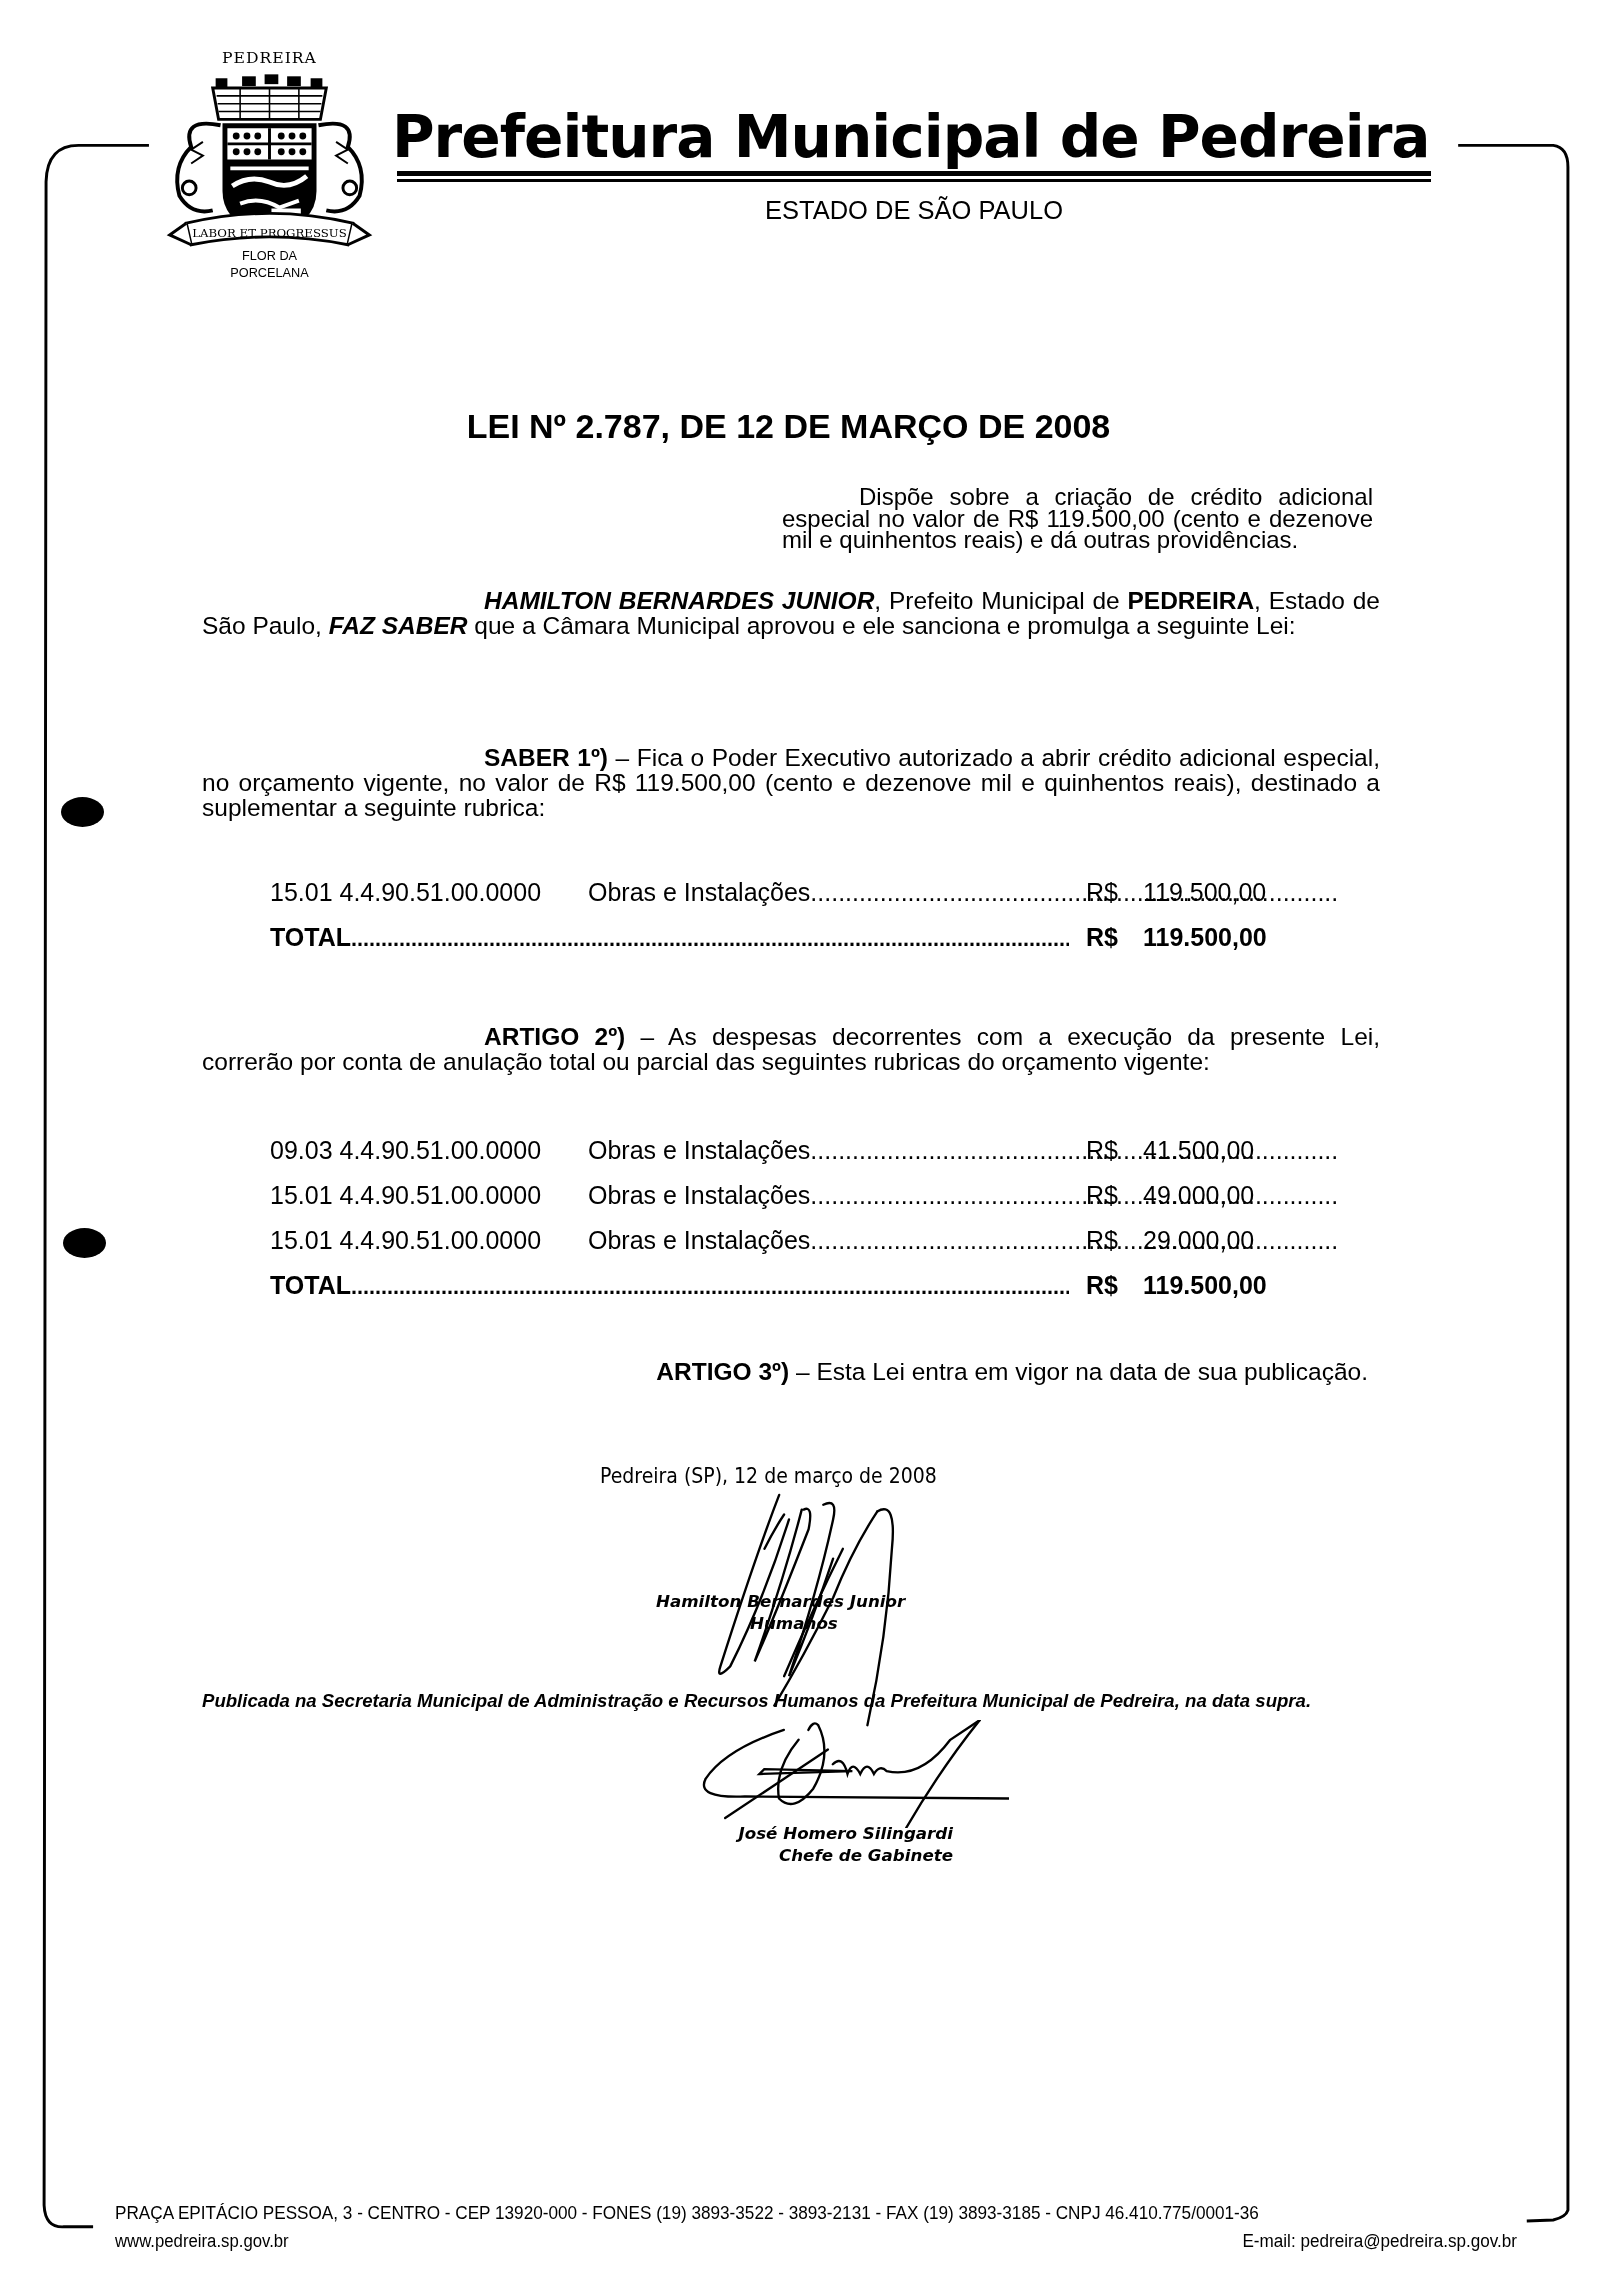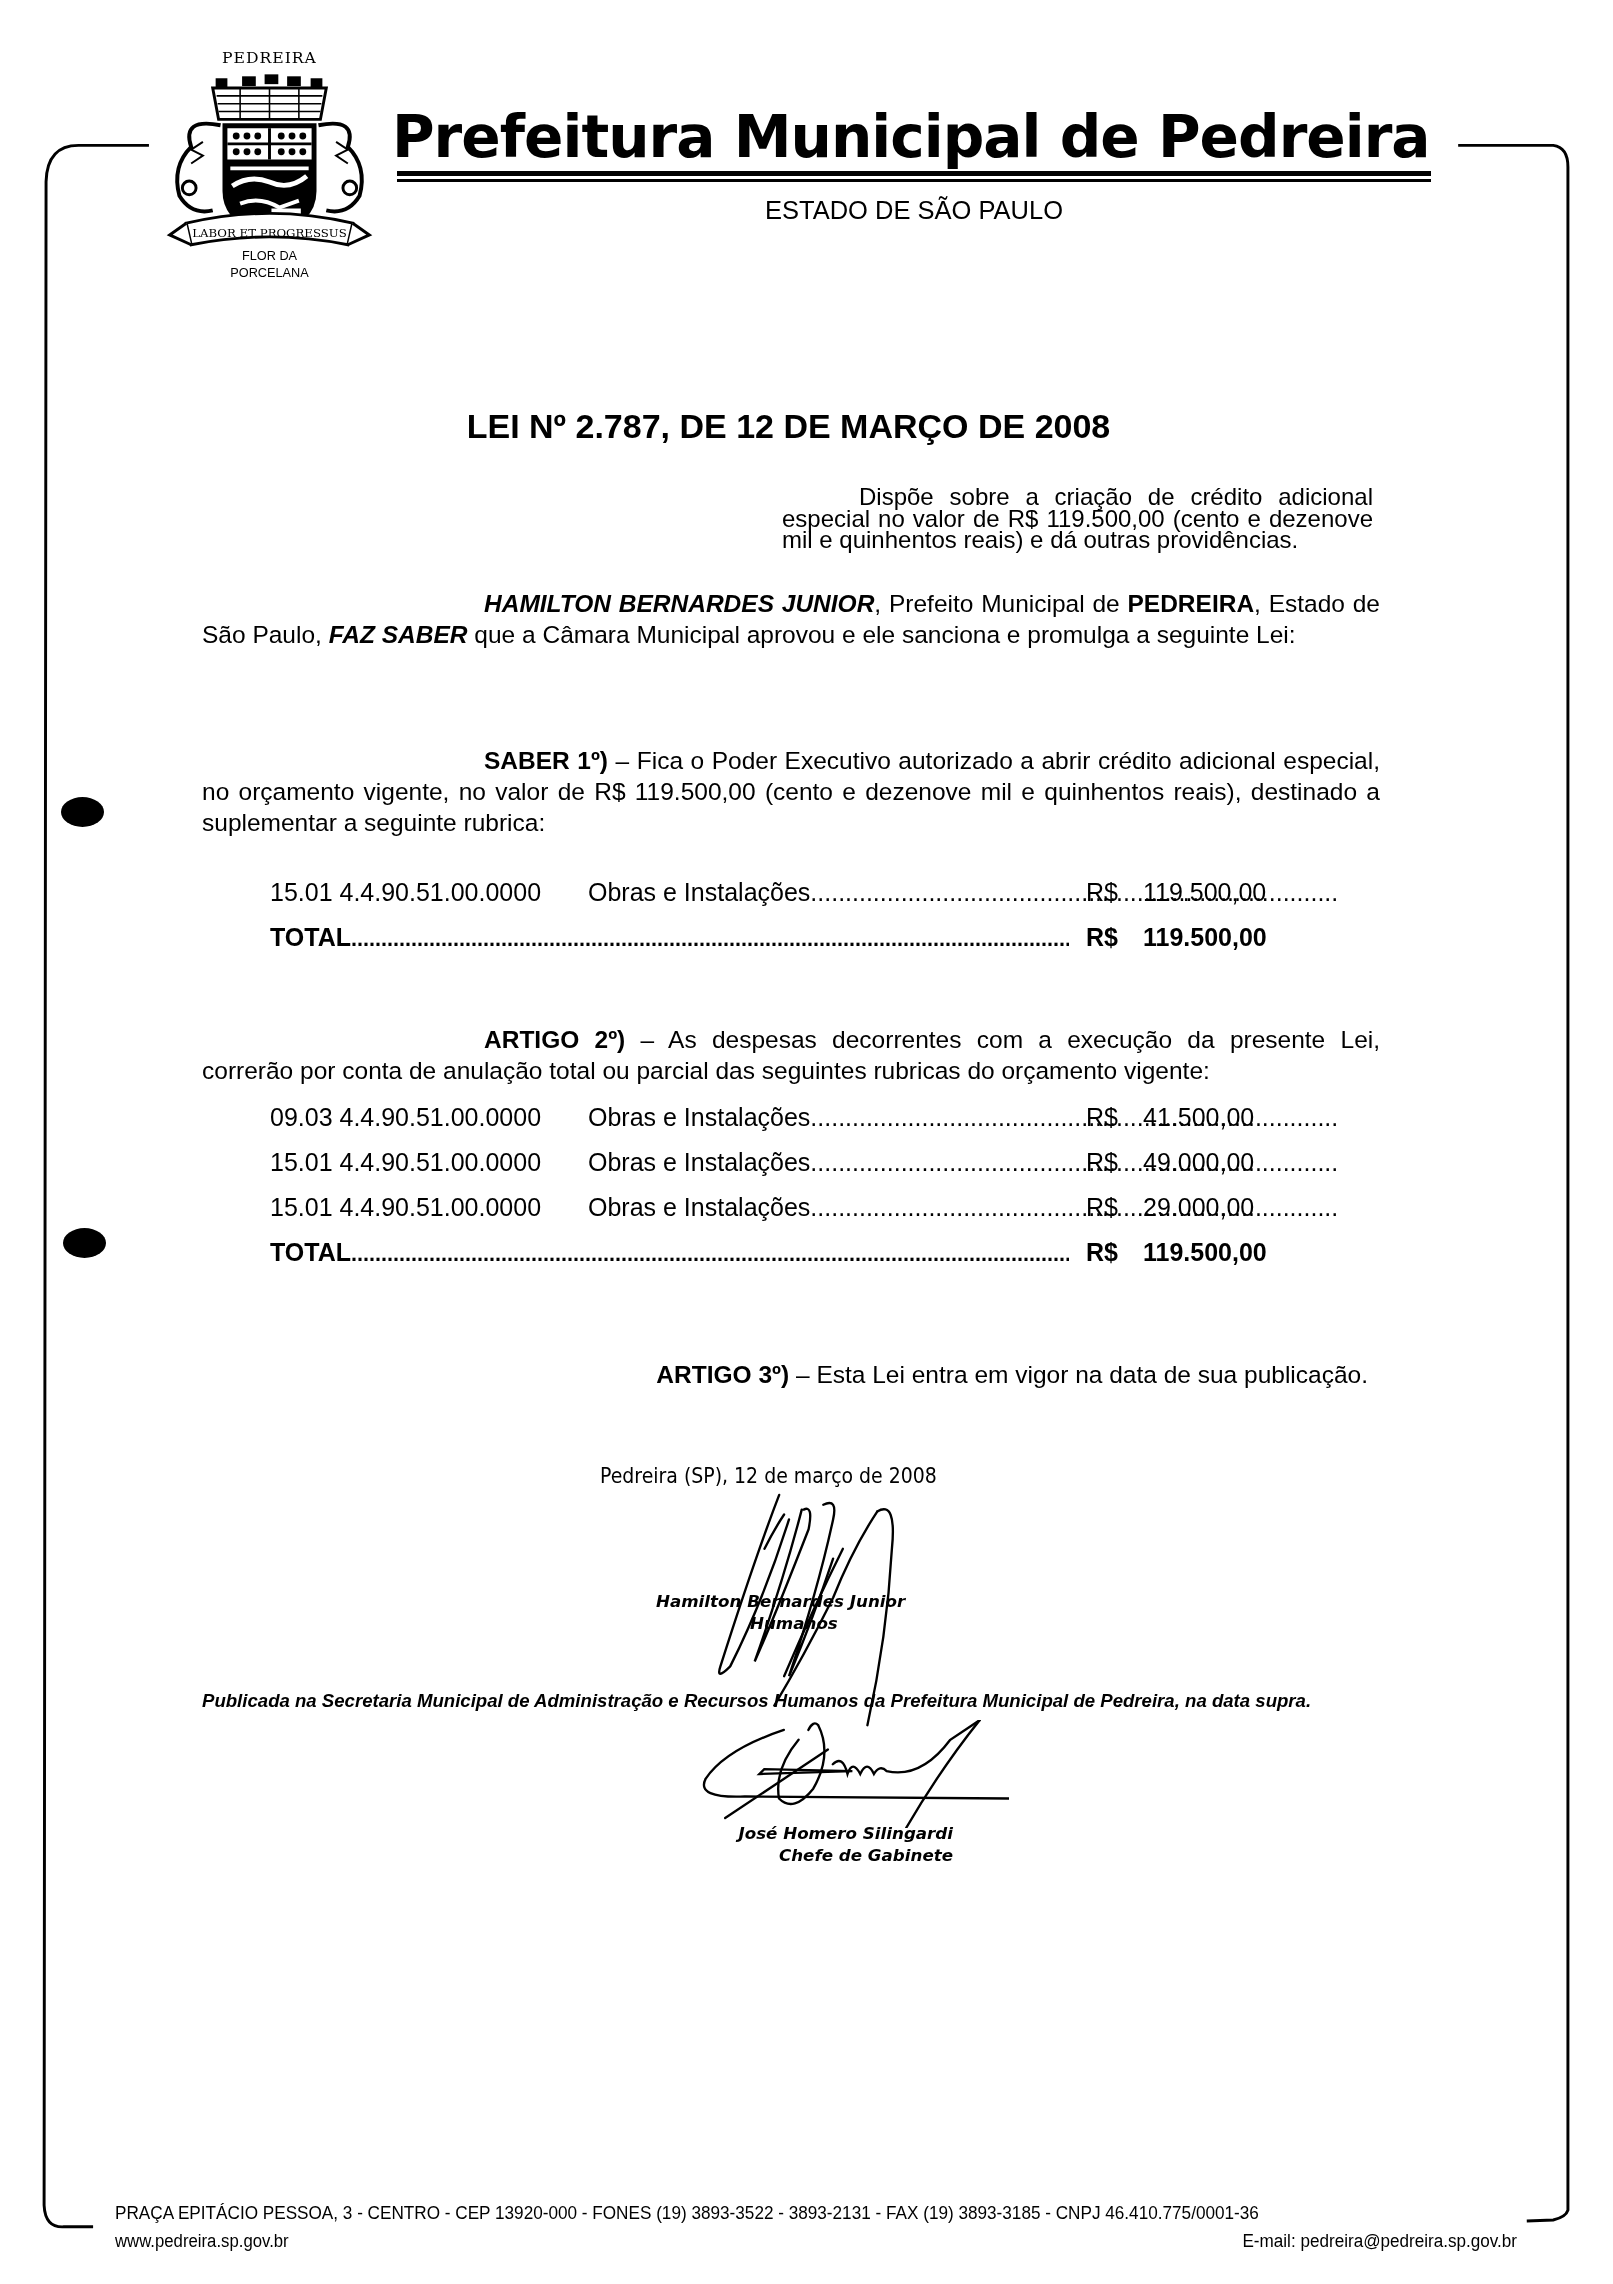--- a/index.html
+++ b/index.html
@@ -34,21 +34,21 @@
   }
 
   
   #ementa {
     left: 782px; top: 486px; width: 591px;
     font-size: 24px; line-height: 21.6px; text-align: justify; text-indent: 77px;
   }
 
   .para {
     left: 202px; width: 1178px;
-    font-size: 24.5px; line-height: 31px; text-align: justify;
+    font-size: 24.5px; line-height: 25px; text-align: justify;
   }
   .para .indent { display: inline-block; width: 282px; }
   #intro-para { top: 588px; }
   #art1-para { top: 745px; }
   #art2-para { top: 1024px; }
   #art3-para { top: 1359px; left: 486px; width: 882px; text-align: right; }
 
   
   .tbl { left: 270px; width: 1049px; font-size: 25px; }
   .tbl .row { position: relative; height: 45px; line-height: 45px; white-space: nowrap; }
@@ -60,21 +60,21 @@
   }
   .tbl .cur { position: absolute; left: 816px; }
   .tbl .val { position: absolute; right: 0; width: 176px; text-align: left; }
   .tbl .total .label { position: absolute; left: 0; width: 799px; overflow: hidden; font-weight: bold; }
   .tbl .total .label::after {
     content: "...................................................................................................................................................................................................................";
     font-weight: bold; font-size: 21.6px;
   }
   .tbl .total .cur, .tbl .total .val { font-weight: bold; }
   #table1 { top: 870px; }
-  #table2 { top: 1095px; text-decoration: underline; }
+  #table2 { top: 1128px; text-decoration: underline; }
 
   
   #place-date {
     left: 600px; top: 1463px; width: 431px;
     font-family: "DejaVu Sans", sans-serif; font-size: 21px; line-height: 27.4px;
     transform: scaleX(0.9); transform-origin: left center;
   }
 
   
   .sig { position: absolute; }

